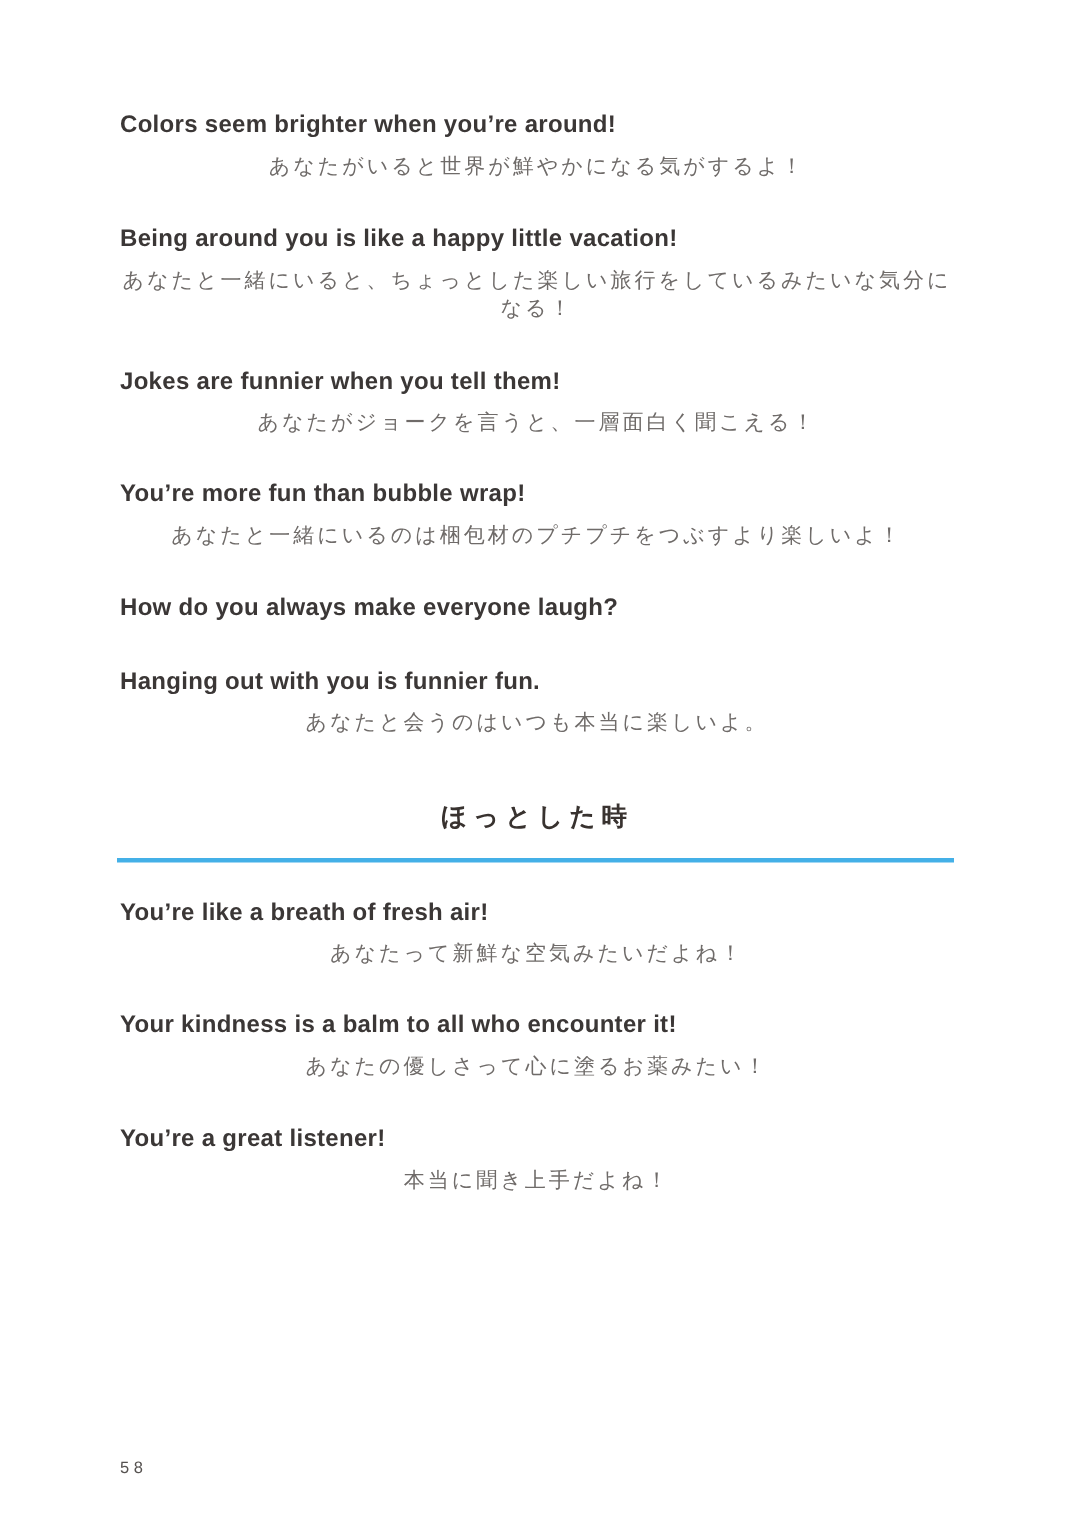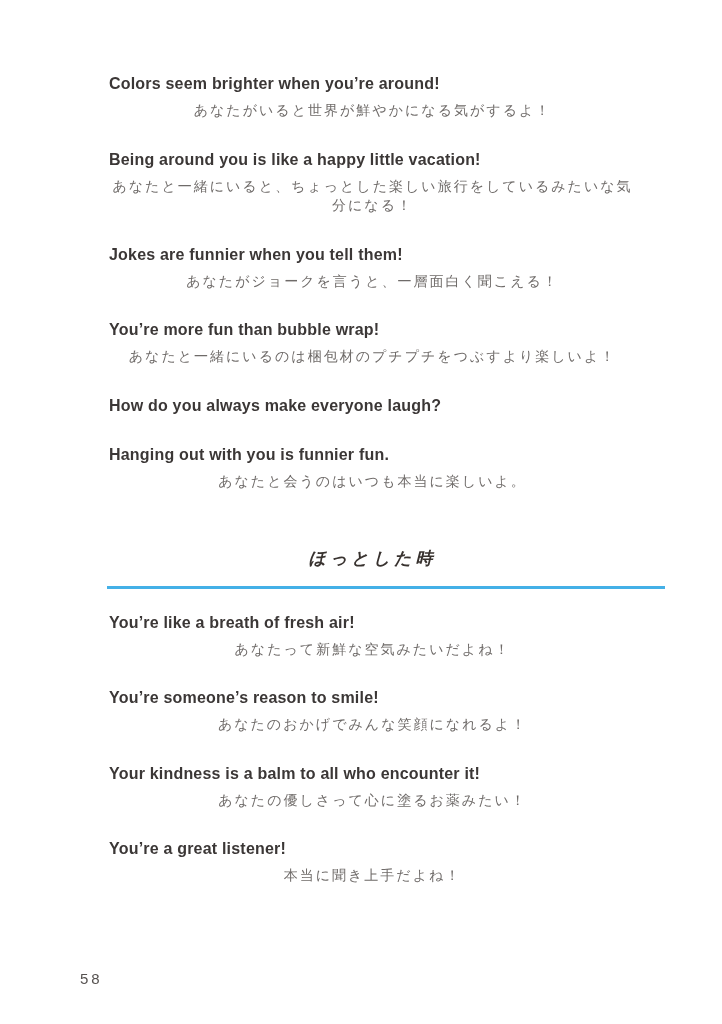--- a/index.html
+++ b/index.html
@@ -9,21 +9,21 @@
   }
   .page {
     position: relative;
     width: 722px;
     height: 1024px;
     background: #ffffff;
     overflow: hidden;
     font-family: "Liberation Sans", "DejaVu Sans", sans-serif;
   }
   .content {
-    padding: 74px 86px 0 109px;
+    padding: 74px 86px 0 80px;
   }
   .phrase-entry {
     margin-bottom: 29px;
   }
   .phrase-english {
     margin: 0 0 7px 0;
     font-size: 16px;
     line-height: 1.25;
     font-weight: bold;
     color: #3b3736;
@@ -32,22 +32,21 @@
   .phrase-japanese {
     margin: 0;
     font-size: 14px;
     line-height: 1.4;
     font-weight: normal;
     color: #6f6b69;
     letter-spacing: 2px;
     text-align: center;
   }
   .section-header {
-    margin-top: 54px;
-    font-style: italic;
+    margin-top: 40px;
   }
   .section-title {
     margin: 0;
     text-align: center;
     font-size: 17px;
     line-height: 26px;
     font-weight: bold;
     color: #38322f;
     letter-spacing: 4px;
   }
@@ -58,21 +57,21 @@
     height: 3px;
     background: #44b0e7; 
   }
   .phrase-list.second {
     margin-top: 24px;
   }
   .page-number {
     position: absolute;
     left: 80px;
     top: 969px;
-    font-size: 15px;
+    font-size: 11px;
     line-height: 20px;
     color: #565250;
     letter-spacing: 3px;
   }
 </style>
 </head>
 <body>
 
 <div class="page">
   <div class="content">
@@ -107,24 +106,20 @@
       <h2 class="section-title">ほっとした時</h2>
       <hr class="section-divider">
     </div>
 
     <section class="phrase-list second">
       <div class="phrase-entry">
         <h3 class="phrase-english">You’re like a breath of fresh air!</h3>
         <p class="phrase-japanese">あなたって新鮮な空気みたいだよね！</p>
       </div>
       <div class="phrase-entry">
-        <h3 class="phrase-english">You’re someone’s reason to smile!</h3>
-        <p class="phrase-japanese">あなたのおかげでみんな笑顔になれるよ！</p>
-      </div>
-      <div class="phrase-entry">
         <h3 class="phrase-english">Your kindness is a balm to all who encounter it!</h3>
         <p class="phrase-japanese">あなたの優しさって心に塗るお薬みたい！</p>
       </div>
       <div class="phrase-entry">
         <h3 class="phrase-english">You’re a great listener!</h3>
         <p class="phrase-japanese">本当に聞き上手だよね！</p>
       </div>
     </section>
 
   </div>

